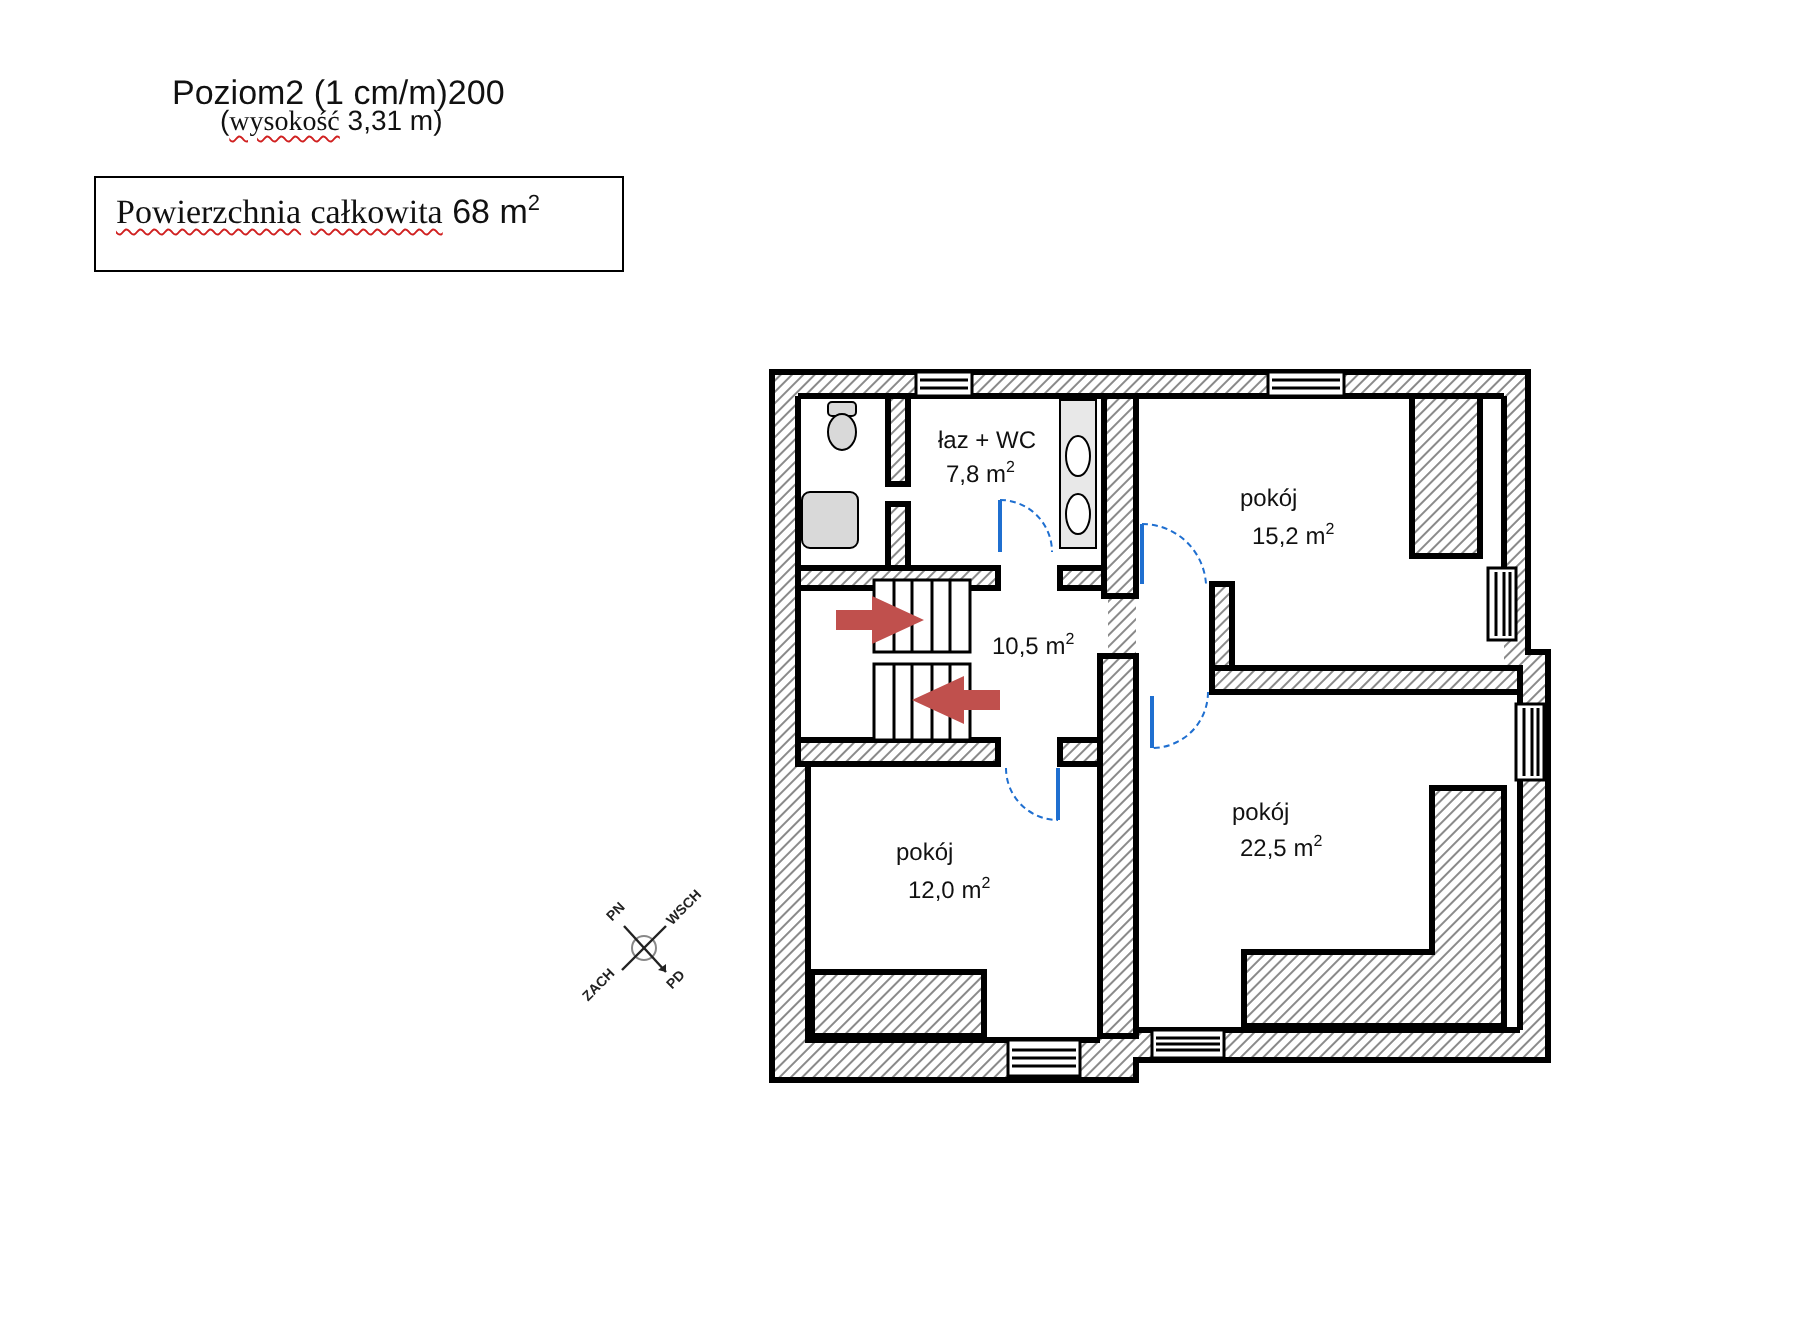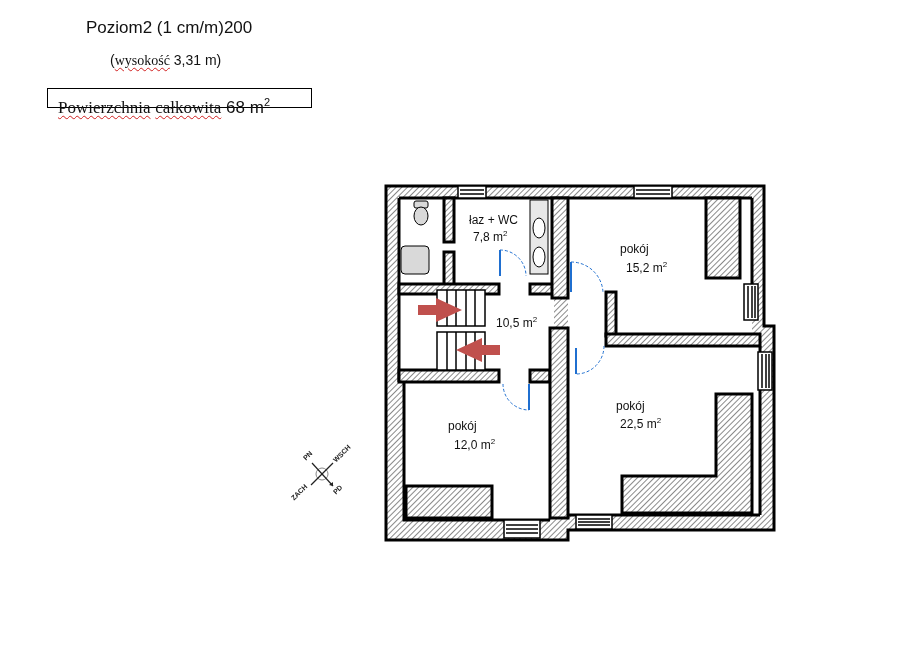--- a/index.html
+++ b/index.html
@@ -1,20 +1,20 @@
 <!DOCTYPE html>
 <html><head>
 <meta charset="utf-8">
 <style>
   html, body { margin:0; padding:0; background:#ffffff; }
   body { width:906px; height:661px; position:relative; overflow:hidden; font-family:"Liberation Sans", sans-serif; color:#111; }
-  .title { position:absolute; left:86px; top:18px; font-size:17px; }
+  .title { position:absolute; left:86px; top:37px; font-size:17px; }
   .subtitle { position:absolute; left:110px; top:52px; font-size:14px; }
   .sq { text-decoration: underline wavy #d02020; text-decoration-thickness:1px; text-underline-offset:2px;font-family:Liberation Serif, serif; }
-  .total-box { position:absolute; left:47px; top:88px; width:265px; height:20px; border:1px solid #000; box-sizing:border-box; font-size:17px; padding:7px 0 0 10px; white-space:nowrap; }
+  .total-box { position:absolute; left:47px; top:88px; width:265px; height:48px; border:1px solid #000; box-sizing:border-box; font-size:17px; padding:7px 0 0 10px; white-space:nowrap; }
   .total-box sup { font-size:11px; }
   svg#plan { position:absolute; left:0; top:0; }
   .lbl { font-family:"Liberation Sans", sans-serif; font-size:12px; fill:#111; }
   .sup { font-size:8px; }
   .compass-lbl { font-family:"Liberation Sans", sans-serif; font-size:7px; font-weight:bold; fill:#222; }
 </style>
 </head>
 <body>
 
 <div class="title">Poziom2 (1 cm/m)200</div>

